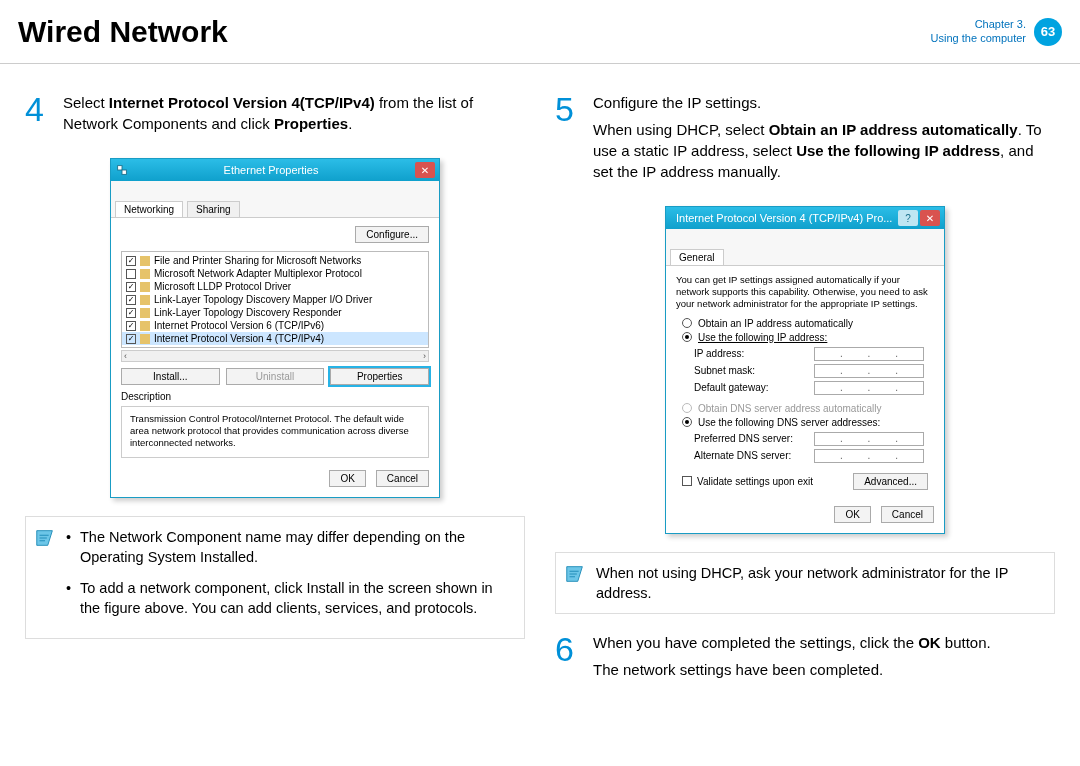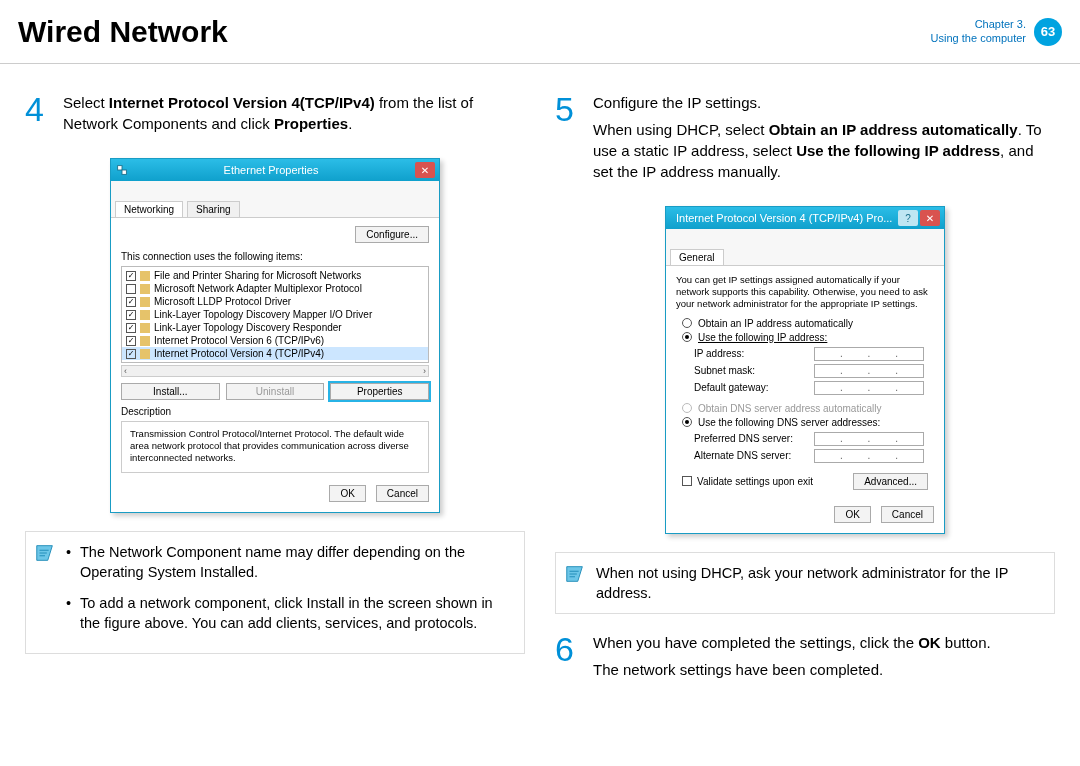--- a/index.html
+++ b/index.html
@@ -104,21 +104,20 @@
         </span>
         <span class="title">Ethernet Properties</span>
         <span class="close-btn">✕</span>
       </div>
       <div class="tabstrip">
         <div class="tab">Networking</div>
         <div class="tab inactive">Sharing</div>
       </div>
       <div class="dlg-body">
         <div class="btn-row"><span class="win-btn">Configure...</span></div>
-        <div class="section-label">This connection uses the following items:</div>
         <div class="components">
           <div class="comp-row">
               <span class="chk on"></span>
               <span class="net-gl"></span>
               <span>File and Printer Sharing for Microsoft Networks</span>
             </div>
           <div class="comp-row">
               <span class="chk"></span>
               <span class="net-gl"></span>
               <span>Microsoft Network Adapter Multiplexor Protocol</span>

